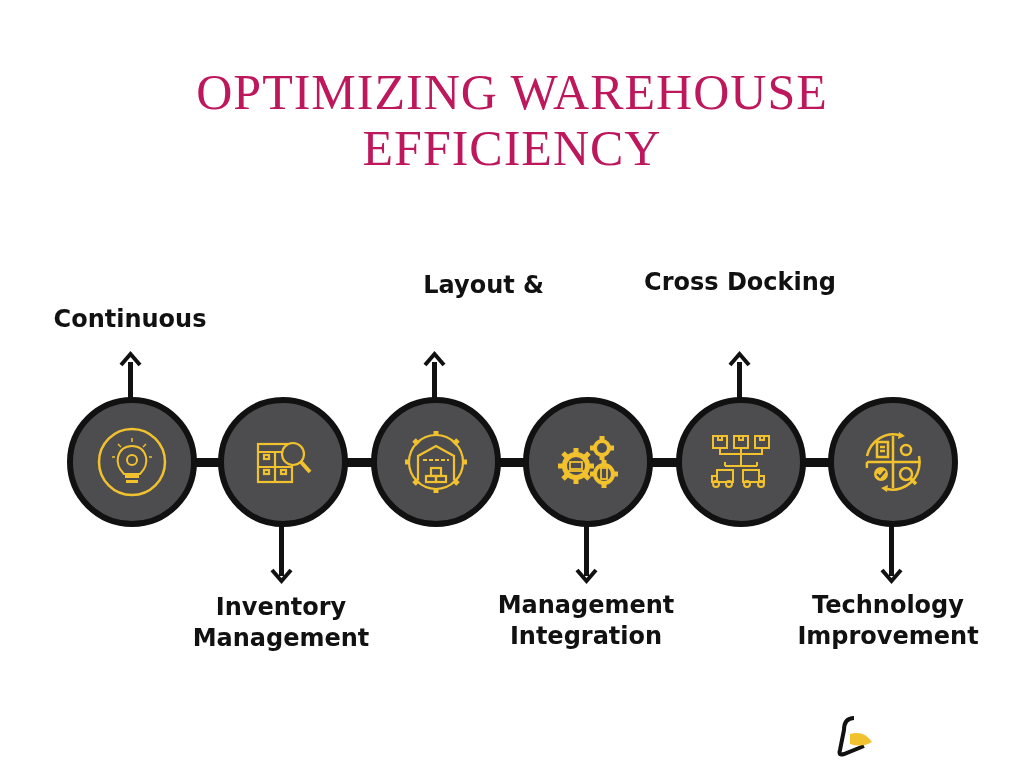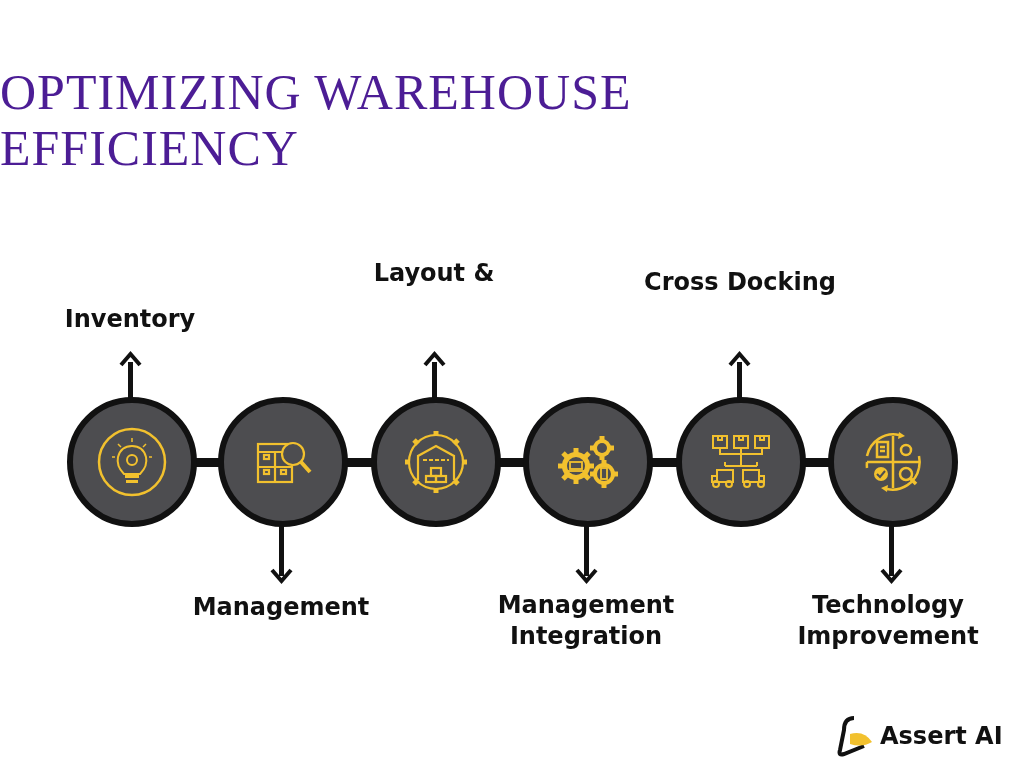--- a/index.html
+++ b/index.html
@@ -1,17 +1,17 @@
 <!DOCTYPE html>
 <html><head>
 <meta charset="utf-8">
 <style>
   html,body{margin:0;padding:0;background:#fff;}
   body{width:1024px;height:768px;position:relative;overflow:hidden;font-family:"DejaVu Sans",sans-serif;}
-  .title{position:absolute;left:0;width:1024px;text-align:left;font-family:"Liberation Serif","DejaVu Serif",serif;color:#4c1d95;font-size:50px;letter-spacing:1px;line-height:56px;top:64px;}
+  .title{position:absolute;left:0;width:1024px;text-align:center;font-family:"Liberation Serif","DejaVu Serif",serif;color:#be185d;font-size:50px;letter-spacing:1px;line-height:56px;top:64px;}
   .title .l2{display:block;}
   .line{position:absolute;left:130px;width:762px;top:458px;height:9px;background:#111;}
   .node{position:absolute;width:118px;height:118px;border-radius:50%;background:#4d4d50;border:6px solid #111;top:397px;box-sizing:content-box;}
   .node svg{position:absolute;left:19px;top:19px;width:80px;height:80px;}
   .stem{position:absolute;width:5px;background:#111;}
   .label{position:absolute;font-weight:bold;font-size:24px;color:#111;text-align:center;line-height:31px;white-space:nowrap;font-family:"DejaVu Sans",sans-serif;}
   .brand{position:absolute;left:834px;top:714px;display:flex;align-items:center;gap:4px;}
   .brand-text{font-weight:bold;font-size:24px;color:#111;}
 </style>
 </head>
@@ -21,21 +21,21 @@
   <span class="l2">OPTIMIZING WAREHOUSE</span>
   <span class="l2">EFFICIENCY</span>
 </div>
 
 <div class="line"></div>
 
 <div class="stem" style="left:128px;top:362px;height:36px;"></div>
 <svg style="position:absolute;left:119px;top:350px;" width="23" height="18">
     <polyline points="2,15 11.5,4 21,15" fill="none" stroke="#111" stroke-width="4"></polyline>
   </svg>
-<div class="label" style="left:40px;width:180px;top:304px;"><span>Inventory</span></div>
+<div class="label" style="left:40px;width:180px;top:304px;"><span>Continuous</span></div>
 <div class="node" style="left:67px;">
   <svg viewBox="0 0 80 80">
     <circle cx="40" cy="40" r="33" fill="none" stroke="#f2c12e" stroke-width="2.5"></circle>
     <path d="M32 52 Q24 44 26 35 Q29 24 40 24 Q51 24 54 35 Q56 44 48 52 Z" fill="none" stroke="#f2c12e" stroke-width="2"></path>
     <rect x="33" y="53" width="14" height="3" fill="#f2c12e"></rect>
       <rect x="34" y="58" width="12" height="3" fill="#f2c12e"></rect>
     <circle cx="40" cy="38" r="5" fill="none" stroke="#f2c12e" stroke-width="2"></circle>
     <g stroke="#f2c12e" stroke-width="1.5">
         <line x1="40" y1="16" x2="40" y2="20"></line>
         <line x1="26" y1="22" x2="29" y2="25"></line>
@@ -44,20 +44,21 @@
         <line x1="57" y1="35" x2="60" y2="35"></line>
       </g>
   </svg>
 </div>
 
 <div class="stem" style="left:279px;top:526px;height:50px;"></div>
 <svg style="position:absolute;left:270px;top:567px;" width="23" height="18">
     <polyline points="2,3 11.5,14 21,3" fill="none" stroke="#111" stroke-width="4"></polyline>
   </svg>
 <div class="label" style="left:181px;width:200px;top:592px;">
+    <div>Inventory</div>
     <div>Management</div>
   </div>
 <div class="node" style="left:218px;">
   <svg viewBox="0 0 80 80">
     <g fill="none" stroke="#f2c12e" stroke-width="2.2">
       <rect x="15" y="22" width="34" height="38"></rect>
         <line x1="15" y1="30" x2="49" y2="30"></line>
         <line x1="15" y1="45" x2="49" y2="45"></line>
         <line x1="32" y1="30" x2="32" y2="60"></line>
       <rect x="21" y="33" width="5" height="4"></rect>
@@ -66,21 +67,21 @@
       <circle cx="50" cy="32" r="11" fill="#4d4d50"></circle>
         <line x1="58" y1="40" x2="67" y2="50" stroke-width="4"></line>
     </g>
   </svg>
 </div>
 
 <div class="stem" style="left:432px;top:362px;height:36px;"></div>
 <svg style="position:absolute;left:423px;top:350px;" width="23" height="18">
     <polyline points="2,15 11.5,4 21,15" fill="none" stroke="#111" stroke-width="4"></polyline>
   </svg>
-<div class="label" style="left:324px;width:220px;top:258px;">
+<div class="label" style="left:324px;width:220px;top:270px;text-align:right;">
     <div>Layout &amp;</div>
   </div>
 <div class="node" style="left:371px;">
   <svg viewBox="0 0 80 80">
     <g fill="none" stroke="#f2c12e" stroke-width="2.2">
       <circle cx="40" cy="40" r="27"></circle>
       <g stroke-width="5">
           <line x1="40" y1="9" x2="40" y2="14"></line>
           <line x1="40" y1="66" x2="40" y2="71"></line>
           <line x1="9" y1="40" x2="14" y2="40"></line>
@@ -193,14 +194,13 @@
     <polygon points="46,10 52,14 45,17" fill="#f2c12e"></polygon>
       <polygon points="34,70 28,66 35,63" fill="#f2c12e"></polygon>
   </svg>
 </div>
 
 <div class="brand">
   <svg width="42" height="44" viewBox="0 0 42 44">
     <path d="M20 4 Q10 4 10 16 L6 36 Q4 42 10 40 L30 32" fill="none" stroke="#111" stroke-width="4"></path>
     <path d="M16 20 Q30 16 38 28 Q28 34 16 30 Z" fill="#f2c12e"></path>
   </svg>
-  <span class="brand-text">Assert AI</span>
 </div>
 
 </body></html>

